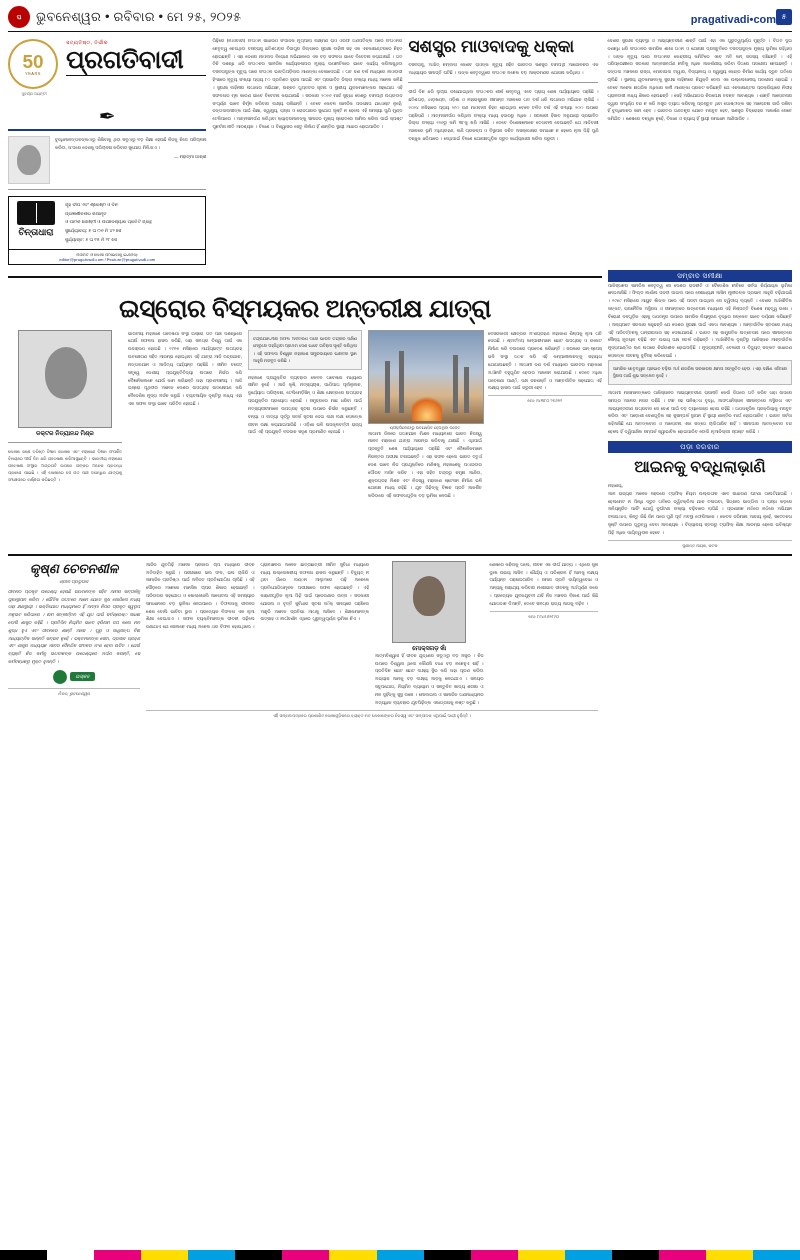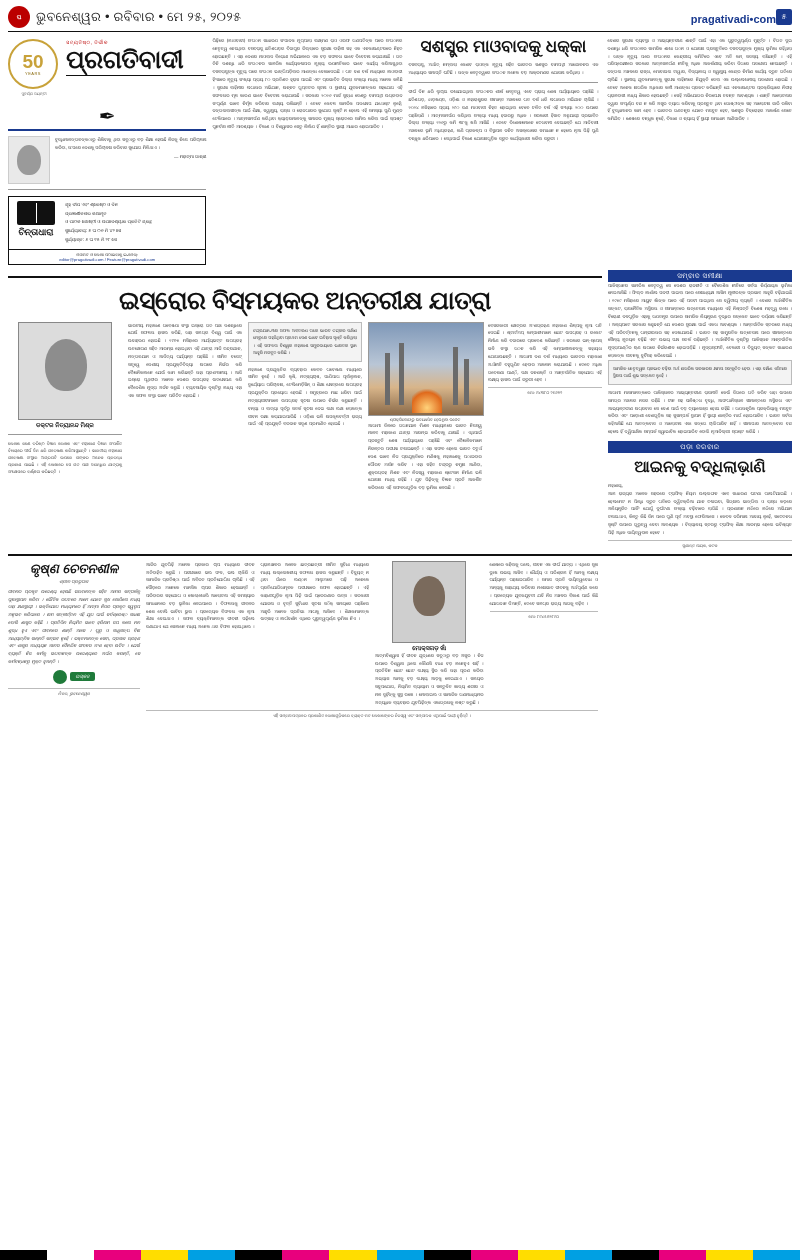--- a/index.html
+++ b/index.html
@@ -69,24 +69,24 @@
   .thought-book::after{content:"";position:absolute;left:50%;top:2px;width:1px;height:20px;background:#fff;}
   .thought-label{font-size:9px;font-weight:bold;margin-top:2px;}
   .thought-right{flex:1;font-size:4.6px;line-height:1.9;}
   .thought-right .ln{display:block;}
   .contactbar{border:1px solid #111;border-top:none;font-size:4.2px;text-align:center;padding:2px;}
   .contactbar .mail{color:#1a3a8f;}
 
   
   .topmid{display:flex;gap:6px;}
   .topmid .tcol{width:190px;}
-  .headline-r{font-size:17px;font-weight:bold;text-align:center;line-height:1.2;margin-bottom:4px;}
-
-  
-  .feature{border-top:2px solid #111;margin-top:6px;padding-top:8px;}
+  .headline-r{font-size:17px;font-weight:bold;text-align:left;line-height:1.2;margin-bottom:4px;}
+
+  
+  .feature{border-top:2px solid #111;margin-top:6px;padding-top:16px;}
   .feature-title{font-size:25px;font-weight:bold;text-align:center;letter-spacing:-.5px;margin-bottom:6px;}
   .feature-grid{display:flex;gap:6px;}
   .fc{width:0;flex:1;}
   .portrait{width:92px;height:96px;border:1px solid #888;background:#dcdcdc;margin:0 auto;position:relative;overflow:hidden;}
   .portrait::after{content:"";position:absolute;left:26px;top:16px;width:42px;height:52px;border-radius:50% 50% 45% 45%;background:#8d8d8d;}
   .portrait-cap{font-size:6px;font-weight:bold;text-align:center;margin-top:2px;}
   .pullquote{border:1px solid #bbb;background:#f3f3f3;padding:4px;font-size:4.3px;line-height:1.75;text-align:justify;margin-bottom:4px;}
   .photo{width:100%;height:92px;background:linear-gradient(180deg,#7f98b8 0%,#b9c6d6 45%,#d8b58a 70%,#8a6a49 100%);border:1px solid #999;position:relative;overflow:hidden;}
   .photo .tower{position:absolute;bottom:10px;width:5px;background:#6b6b6b;}
   .photo .flame{position:absolute;bottom:2px;left:38%;width:26%;height:26px;background:radial-gradient(circle at 50% 80%,#ffd27a,#e06a1c 60%,rgba(224,106,28,0) 75%);}

